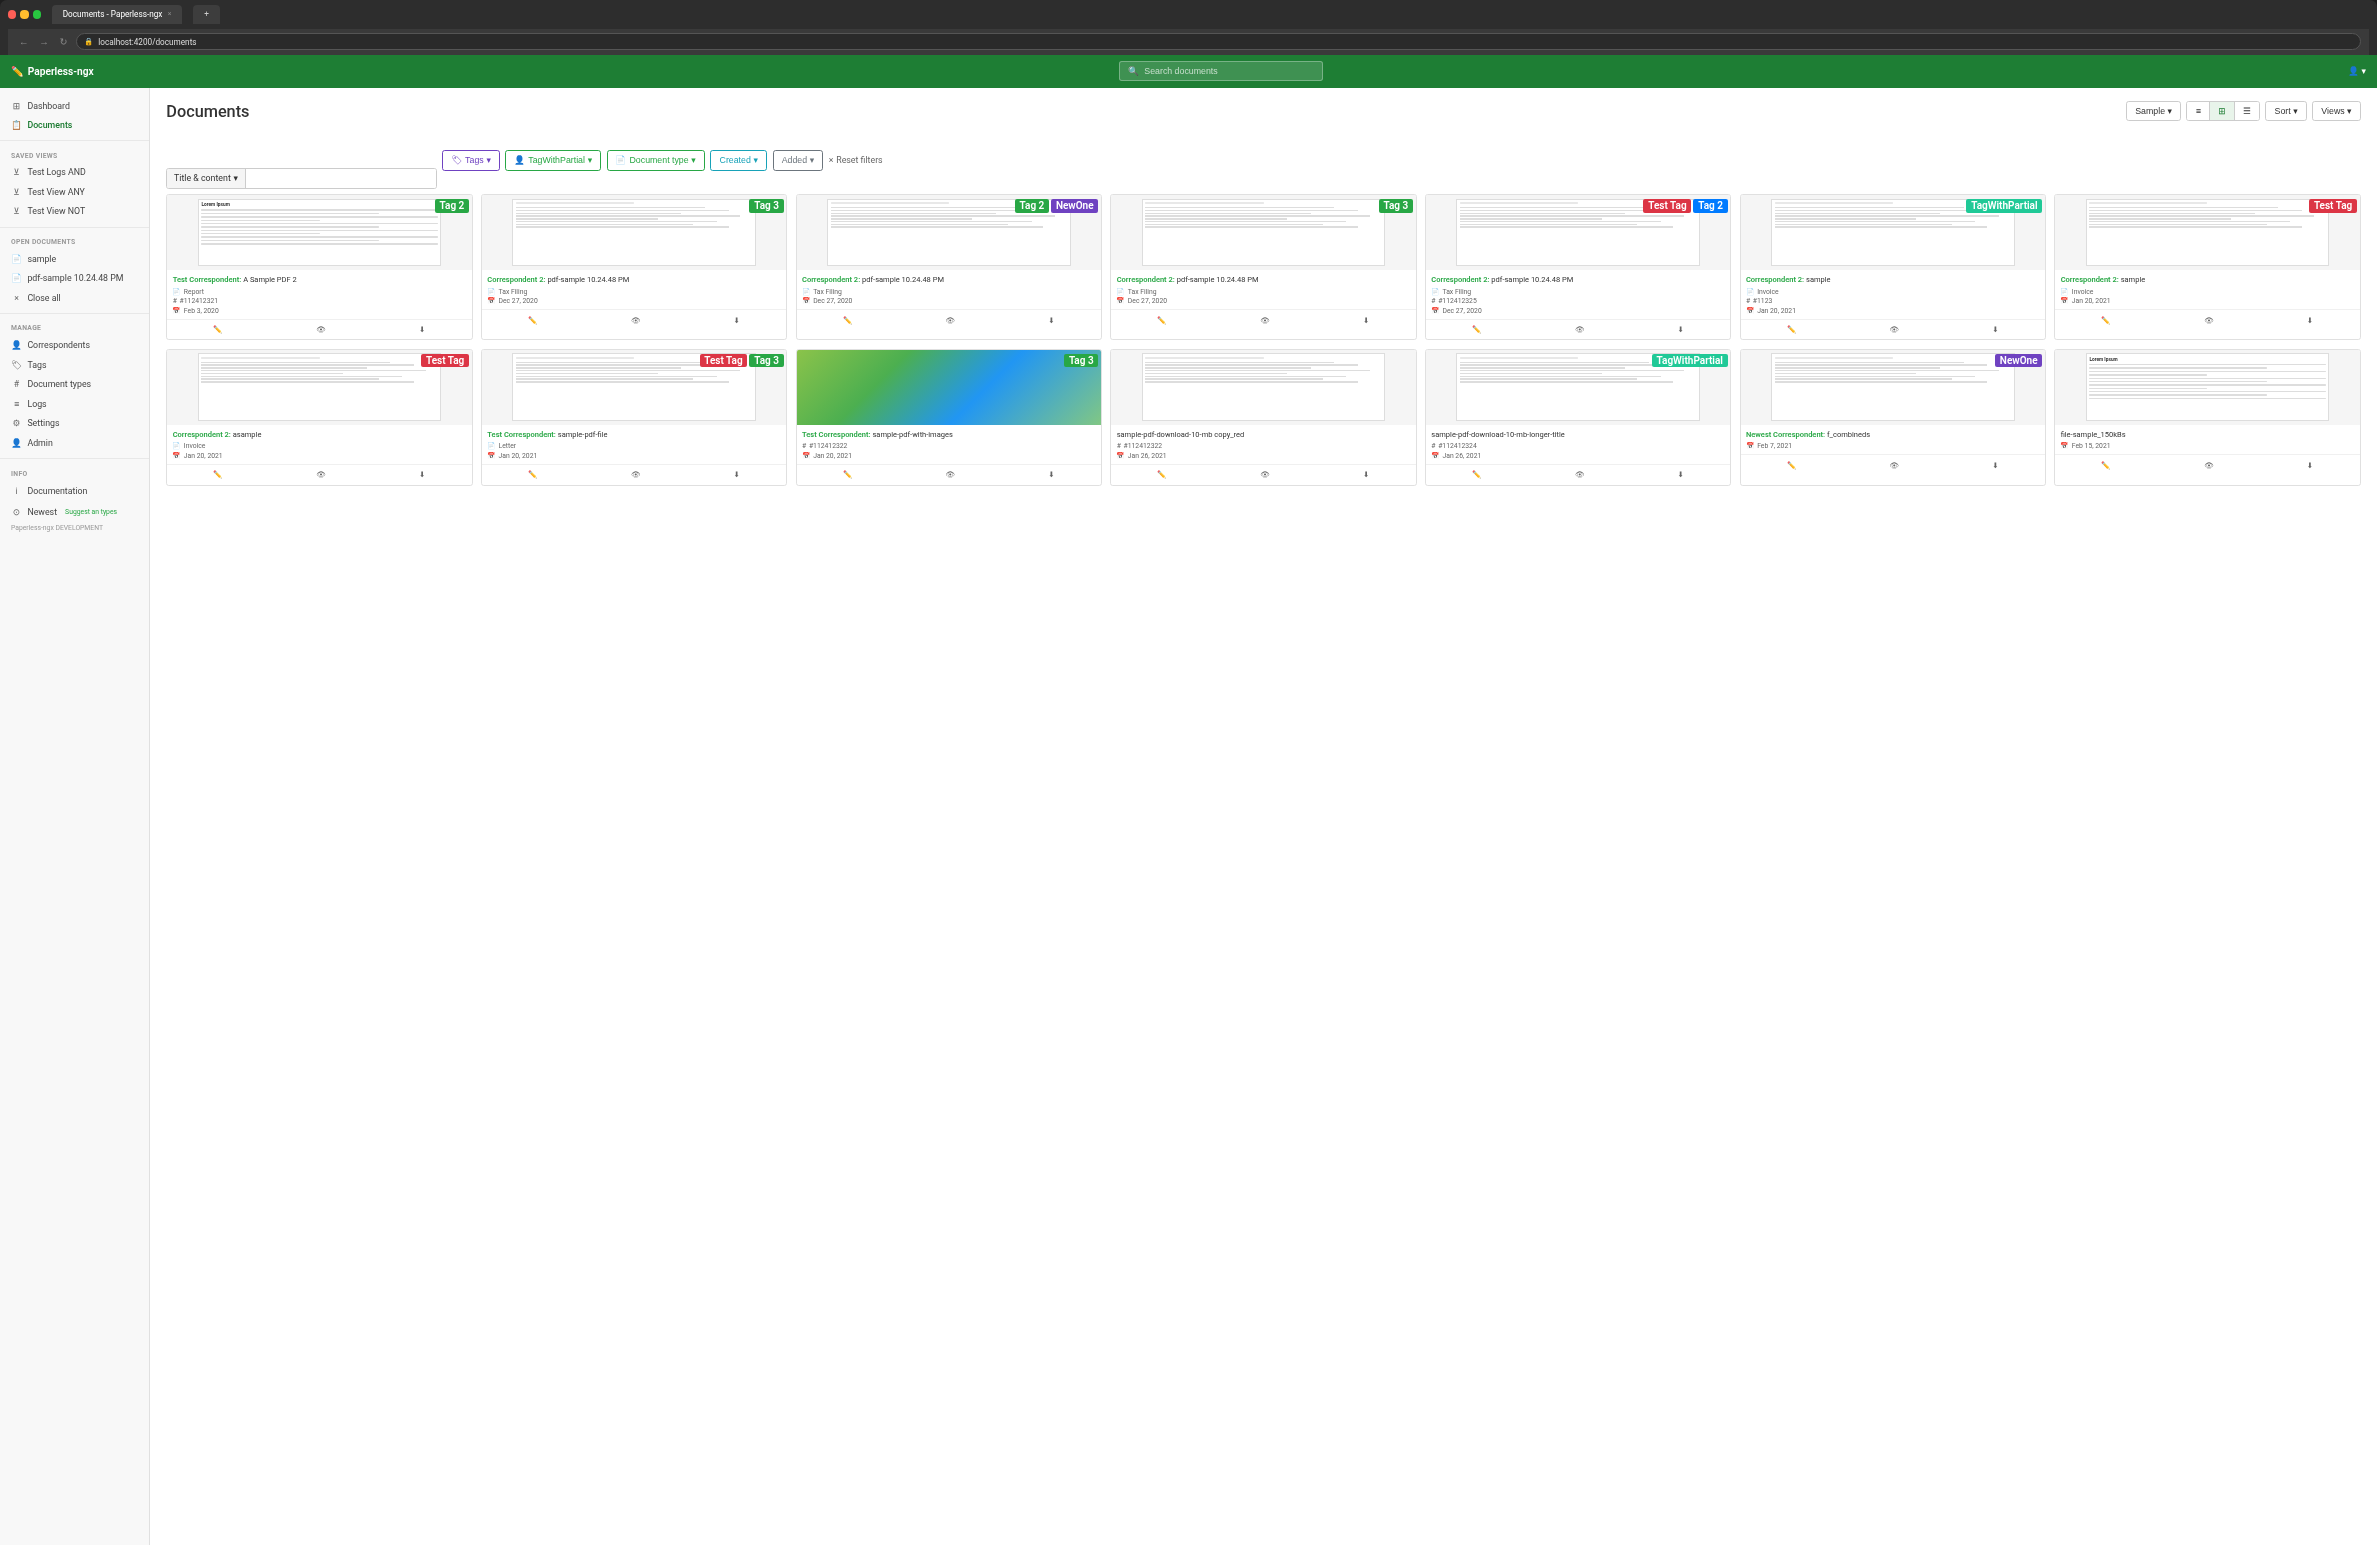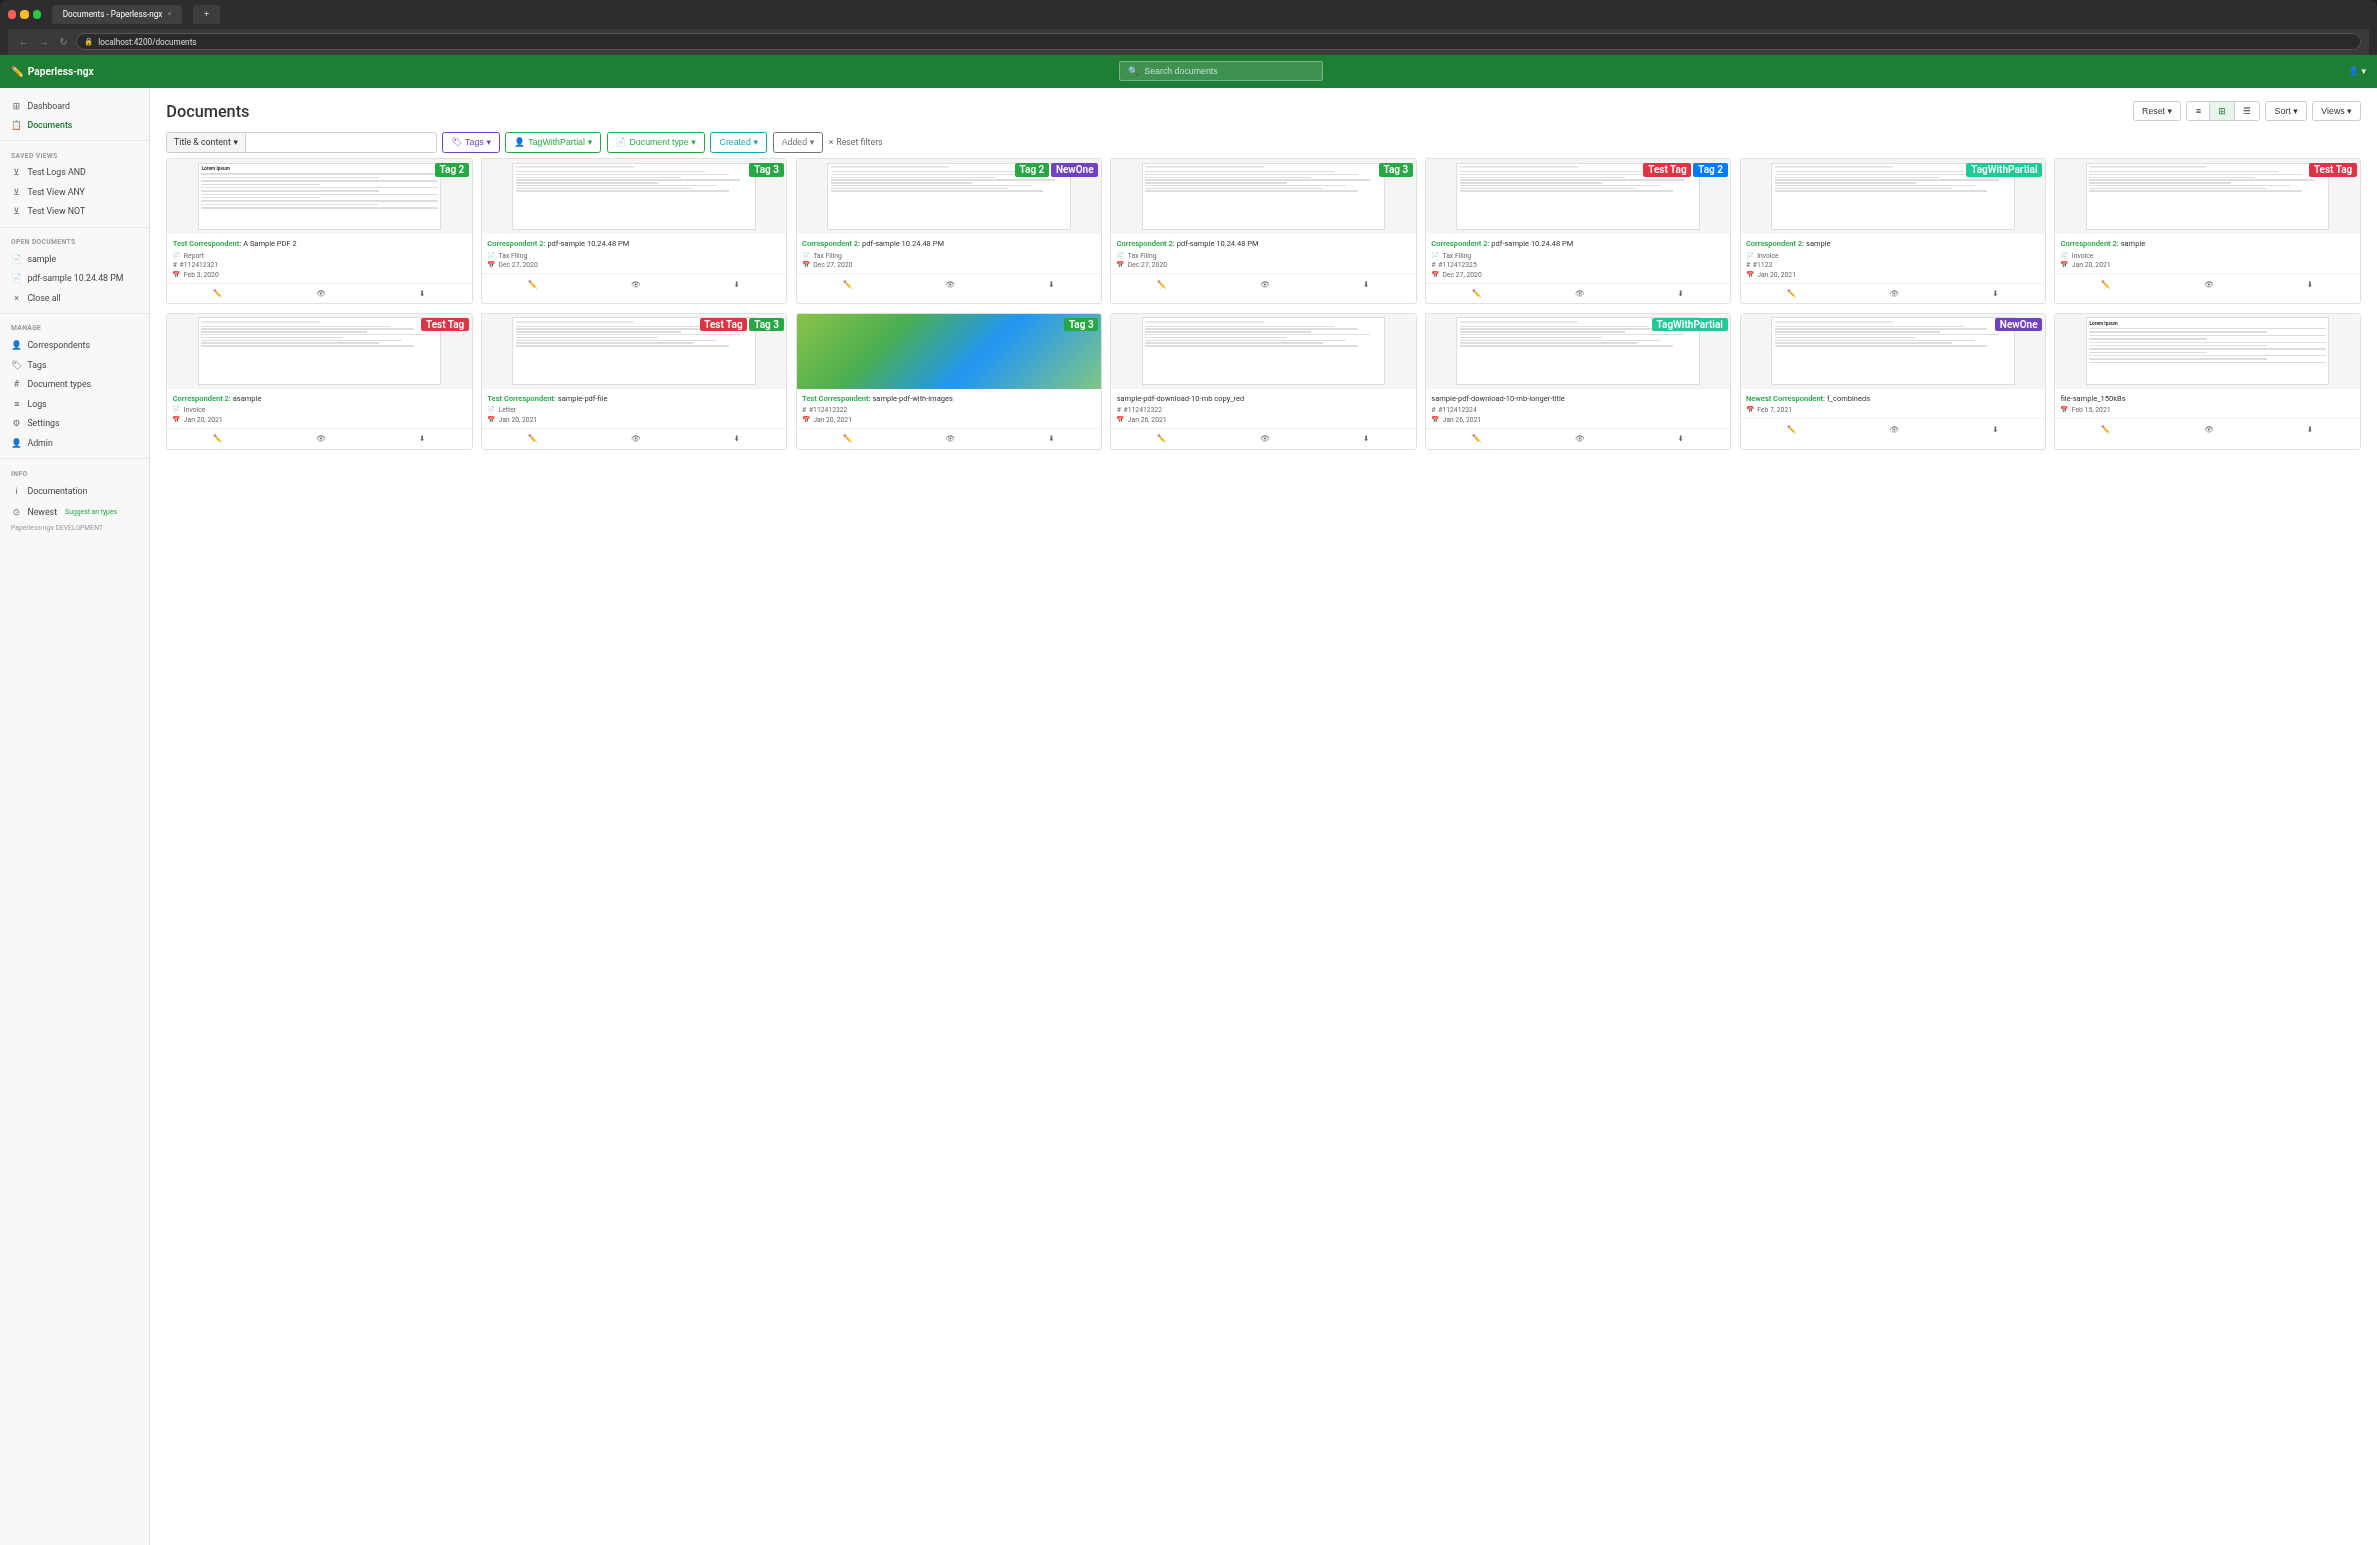--- a/index.html
+++ b/index.html
@@ -43,21 +43,21 @@
     
     .main { flex: 1; padding: 13.6px 16.3px; overflow-y: auto; background: #fff; }
     .main-header { display: flex; align-items: center; justify-content: space-between; margin-bottom: 11px; }
     .page-title { font-size: 16.3px; font-weight: 500; color: #333; }
     .toolbar-actions { display: flex; align-items: center; gap: 5.4px; }
     .btn { padding: 4.1px 8.2px; border-radius: 2.7px; border: 0.7px solid #ccc; background: #fff; color: #333; font-size: 8.8px; cursor: pointer; display: flex; align-items: center; gap: 2.7px; }
     .btn-icon-group { display: flex; border: 0.7px solid #ccc; border-radius: 2.7px; overflow: hidden; }
     .btn-icon-group .btn { border: none; border-radius: 0; border-right: 0.7px solid #ccc; }
     .btn-icon-group .btn:last-child { border-right: none; }
     .btn-active { background: #e8f4ea; color: #1a7a30; border-color: #1a7a30; }
-    .filter-input-group { display: flex; align-items: flex-end; border: 0.7px solid #ccc; border-radius: 2.7px; overflow: hidden; }
+    .filter-input-group { display: flex; align-items: flex-end; border: 0.7px solid #ccc; border-radius: 2.7px; overflow: hidden; margin-top: 36px; }
     .filter-select { padding: 4.1px 6.8px; background: #f5f5f5; border: none; border-right: 0.7px solid #ccc; font-size: 8.8px; color: #333; cursor: pointer; display: flex; align-items: center; gap: 2.7px; }
     .filter-text-input { border: none; outline: none; padding: 4.1px 6.8px; font-size: 8.8px; width: 190px; }
     .filter-btn { padding: 4.1px 8.2px; border: 0.7px solid #ccc; border-radius: 2.7px; background: #fff; font-size: 8.8px; cursor: pointer; display: flex; align-items: center; gap: 2.7px; color: #333; }
     .filter-btn.tags { border-color: #6f42c1; color: #6f42c1; }
     .filter-btn.correspondent { border-color: #28a745; color: #28a745; }
     .filter-btn.doctype { border-color: #28a745; color: #28a745; }
     .filter-btn.created { border-color: #17a2b8; color: #17a2b8; }
     .filter-btn.added { border-color: #6c757d; color: #6c757d; }
     .reset-filters { color: #666; font-size: 8.8px; cursor: pointer; display: flex; align-items: center; gap: 2.7px; }
     .doc-count { font-size: 8.8px; color: #666; margin-bottom: 8.2px; }
@@ -235,21 +235,21 @@
         <span>Newest</span>
         <span style="font-size:6.8px;color:#28a745;margin-left:2.7px;">Suggest an types</span>
       </div>
       <div style="padding: 2.7px 11px; font-size:6.8px; color:#999;">Paperless-ngx DEVELOPMENT</div>
     </div>
 
     <div class="main">
       <div class="main-header">
         <h1 class="page-title">Documents</h1>
         <div class="toolbar-actions">
-          <button class="btn">Reset ▾</button>
+          <button class="btn">Sample ▾</button>
           <div class="btn-icon-group">
             <button class="btn" title="List view">≡</button>
             <button class="btn btn-active" title="Grid view">⊞</button>
             <button class="btn" title="Detail view">☰</button>
           </div>
           <button class="btn">Sort ▾</button>
           <button class="btn">Views ▾</button>
         </div>
       </div>
 

